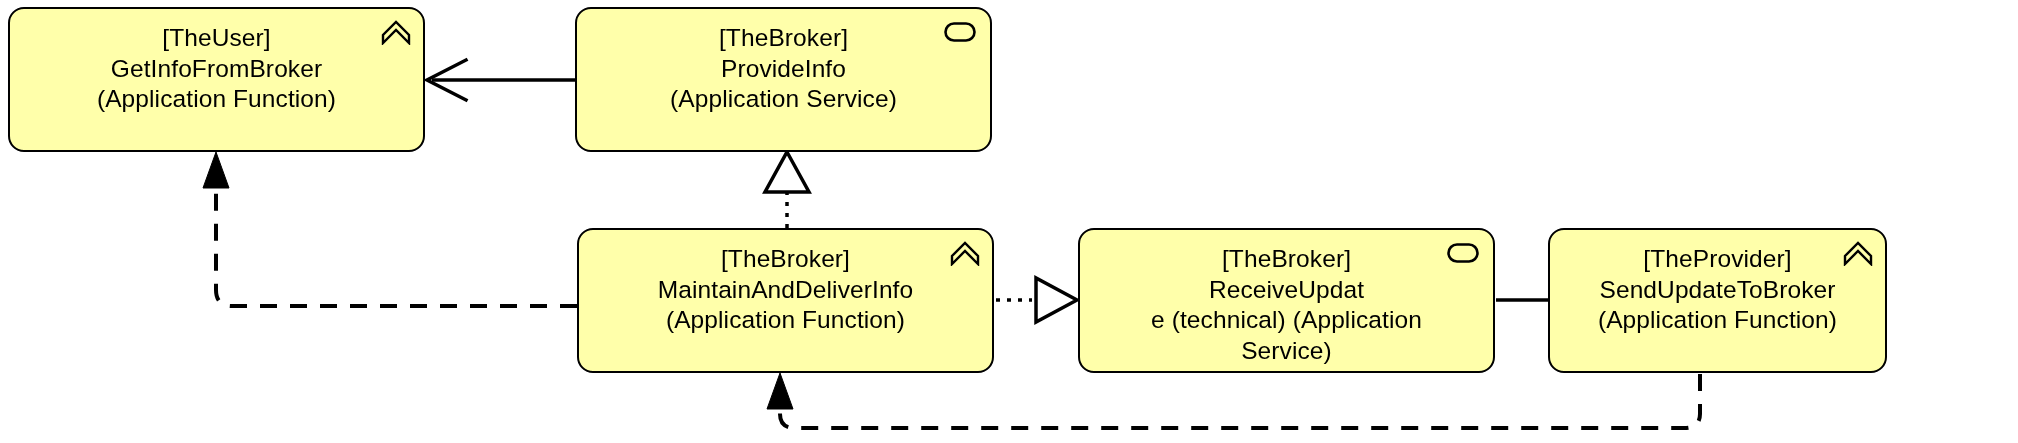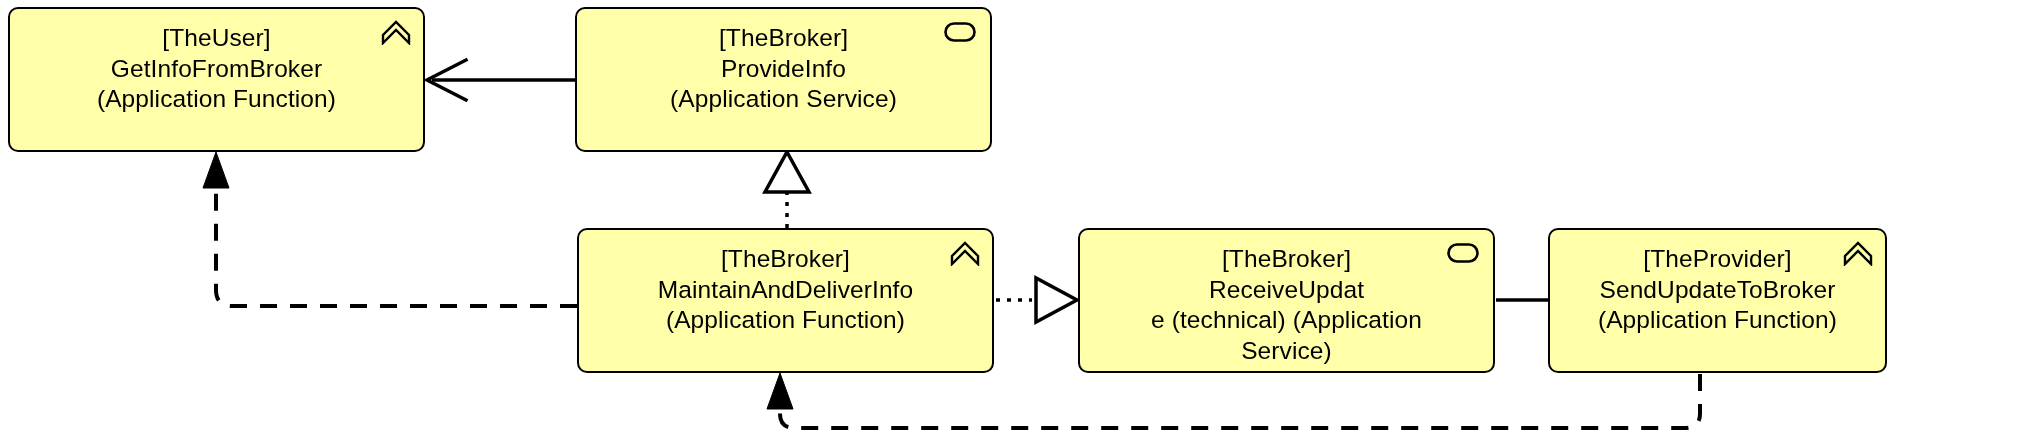--- a/index.html
+++ b/index.html
@@ -23,21 +23,21 @@
     top: 0;
     width: 2018px;
     height: 443px;
     pointer-events: none;
   }
   .node {
     position: absolute;
     box-sizing: border-box;
     background: #ffffaa;
     border: 2.5px solid #000000;
-    border-radius: 10px;
+    border-radius: 16px;
     display: flex;
     align-items: flex-start;
     justify-content: center;
     z-index: 2;
   }
   .node-label {
     display: block;
     text-align: center;
     font-size: 24.5px;
     line-height: 1.25;

